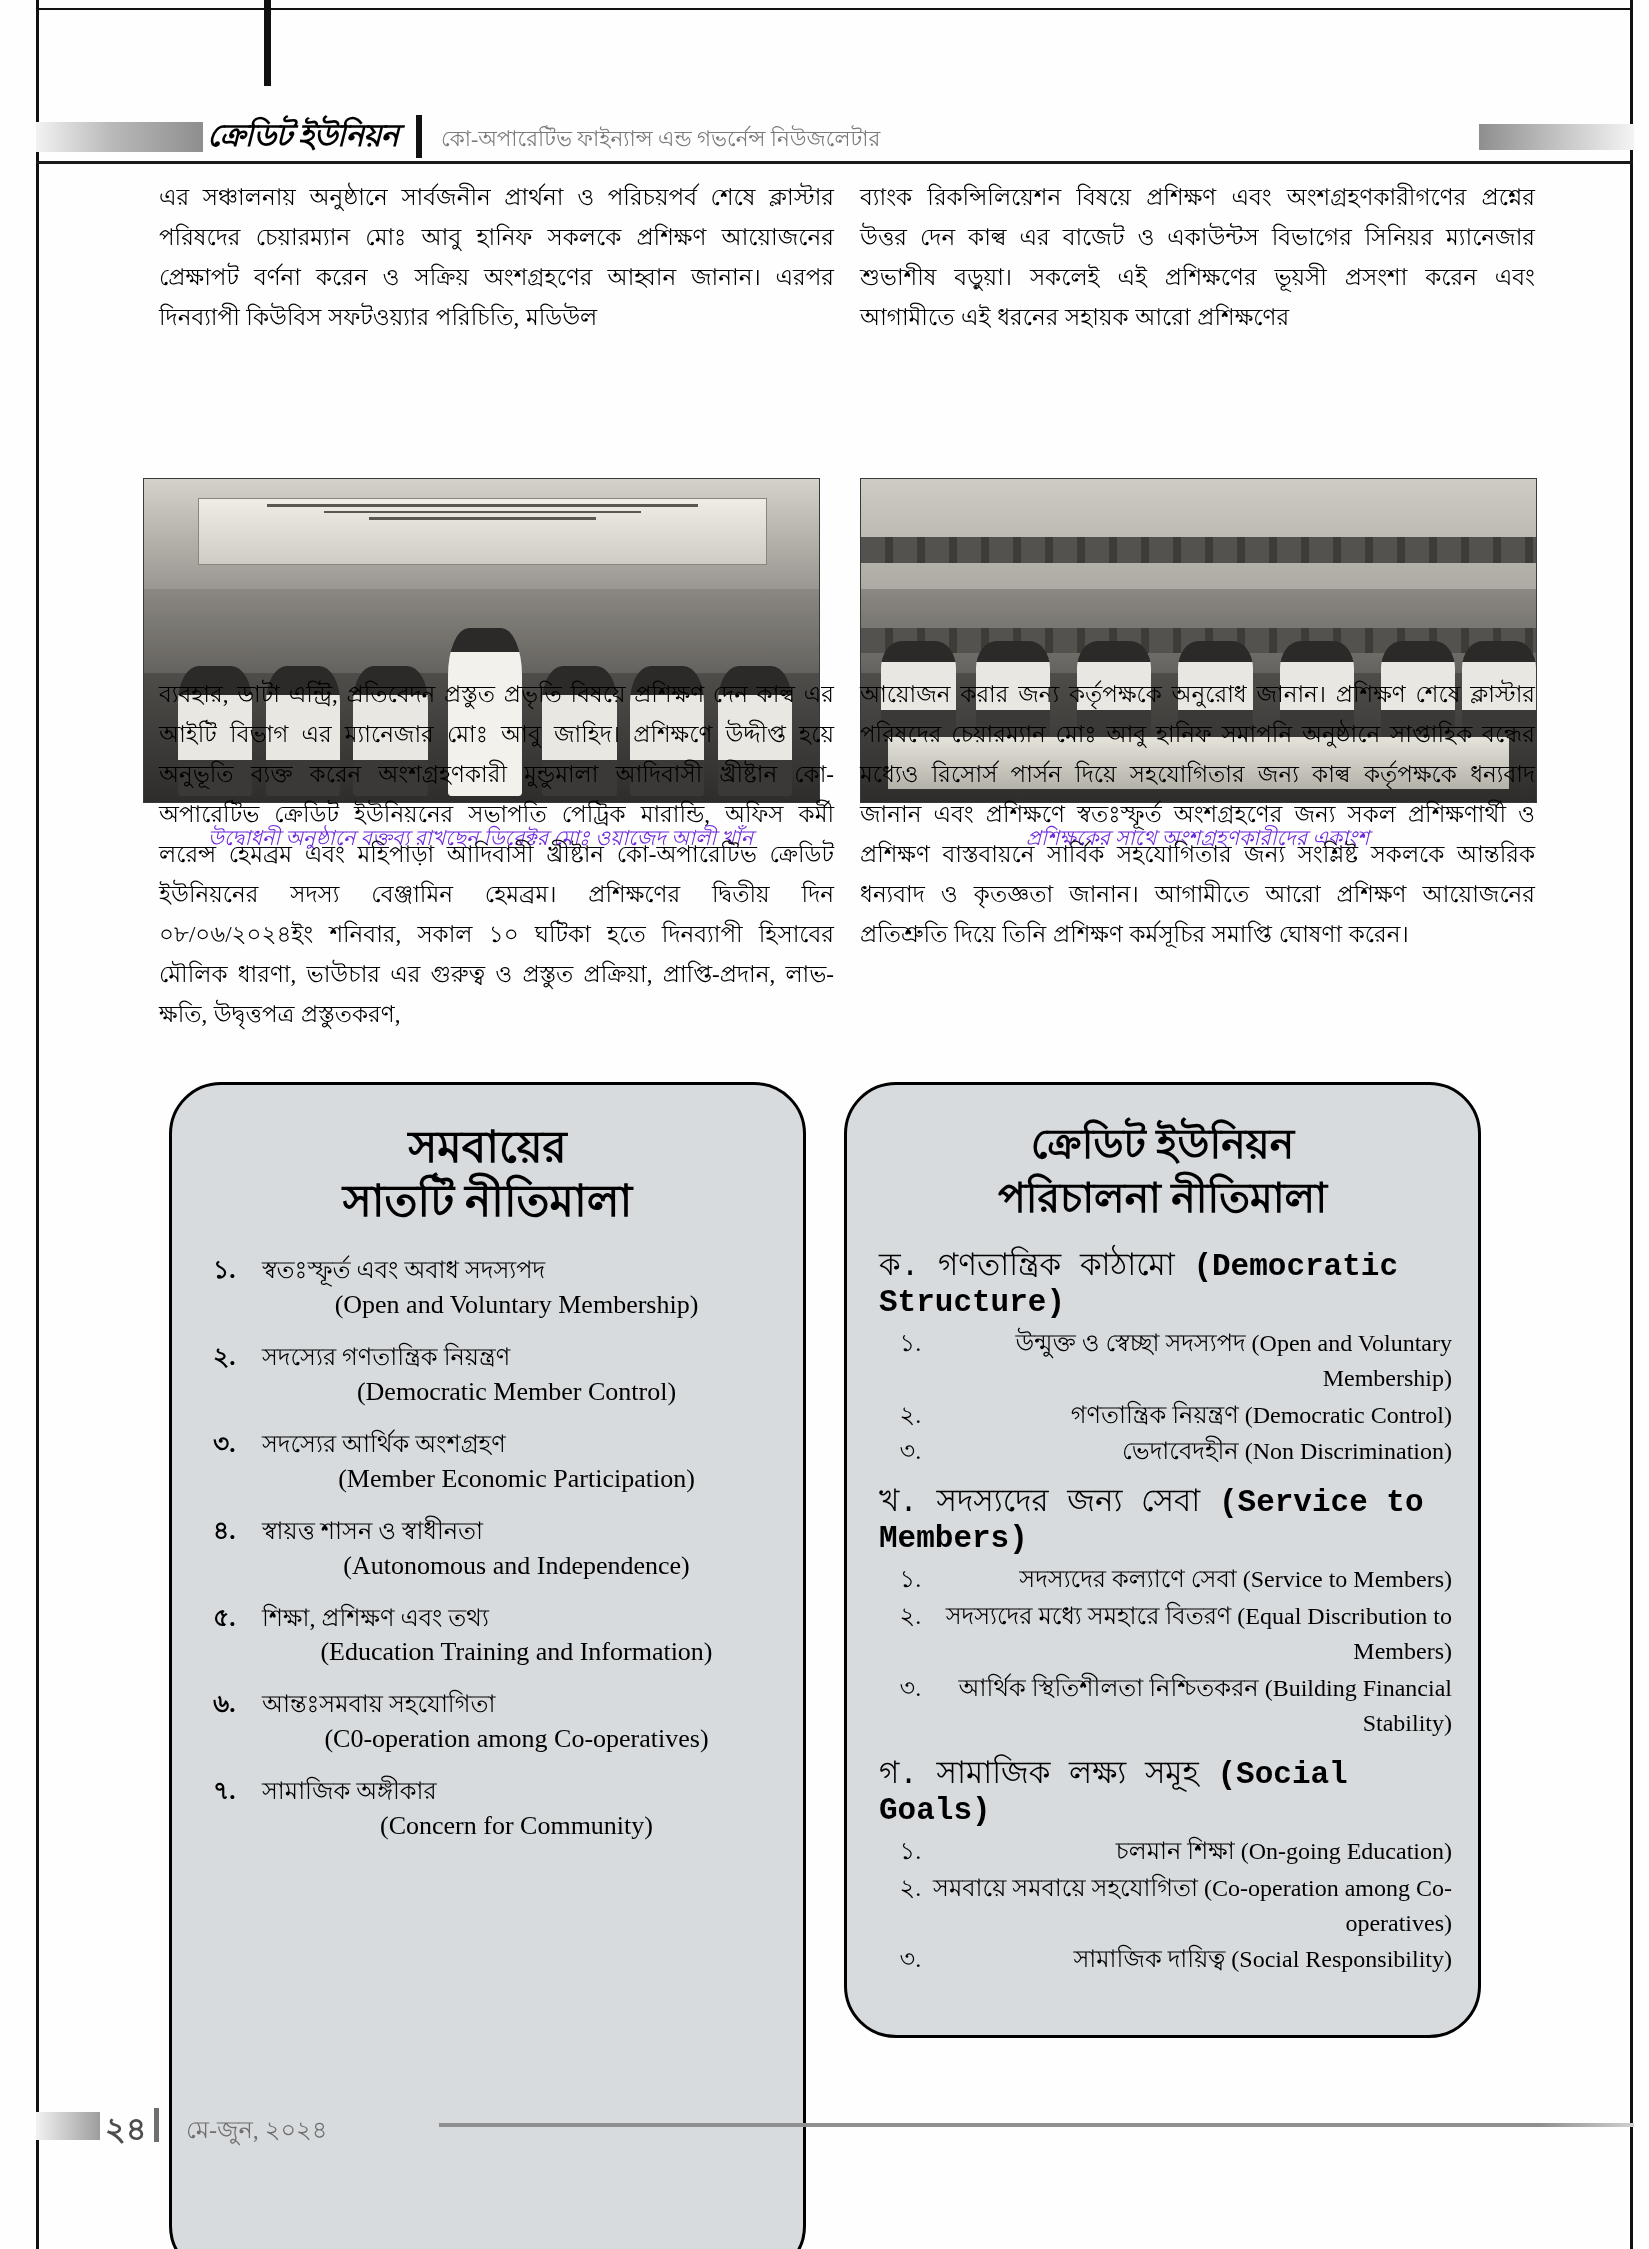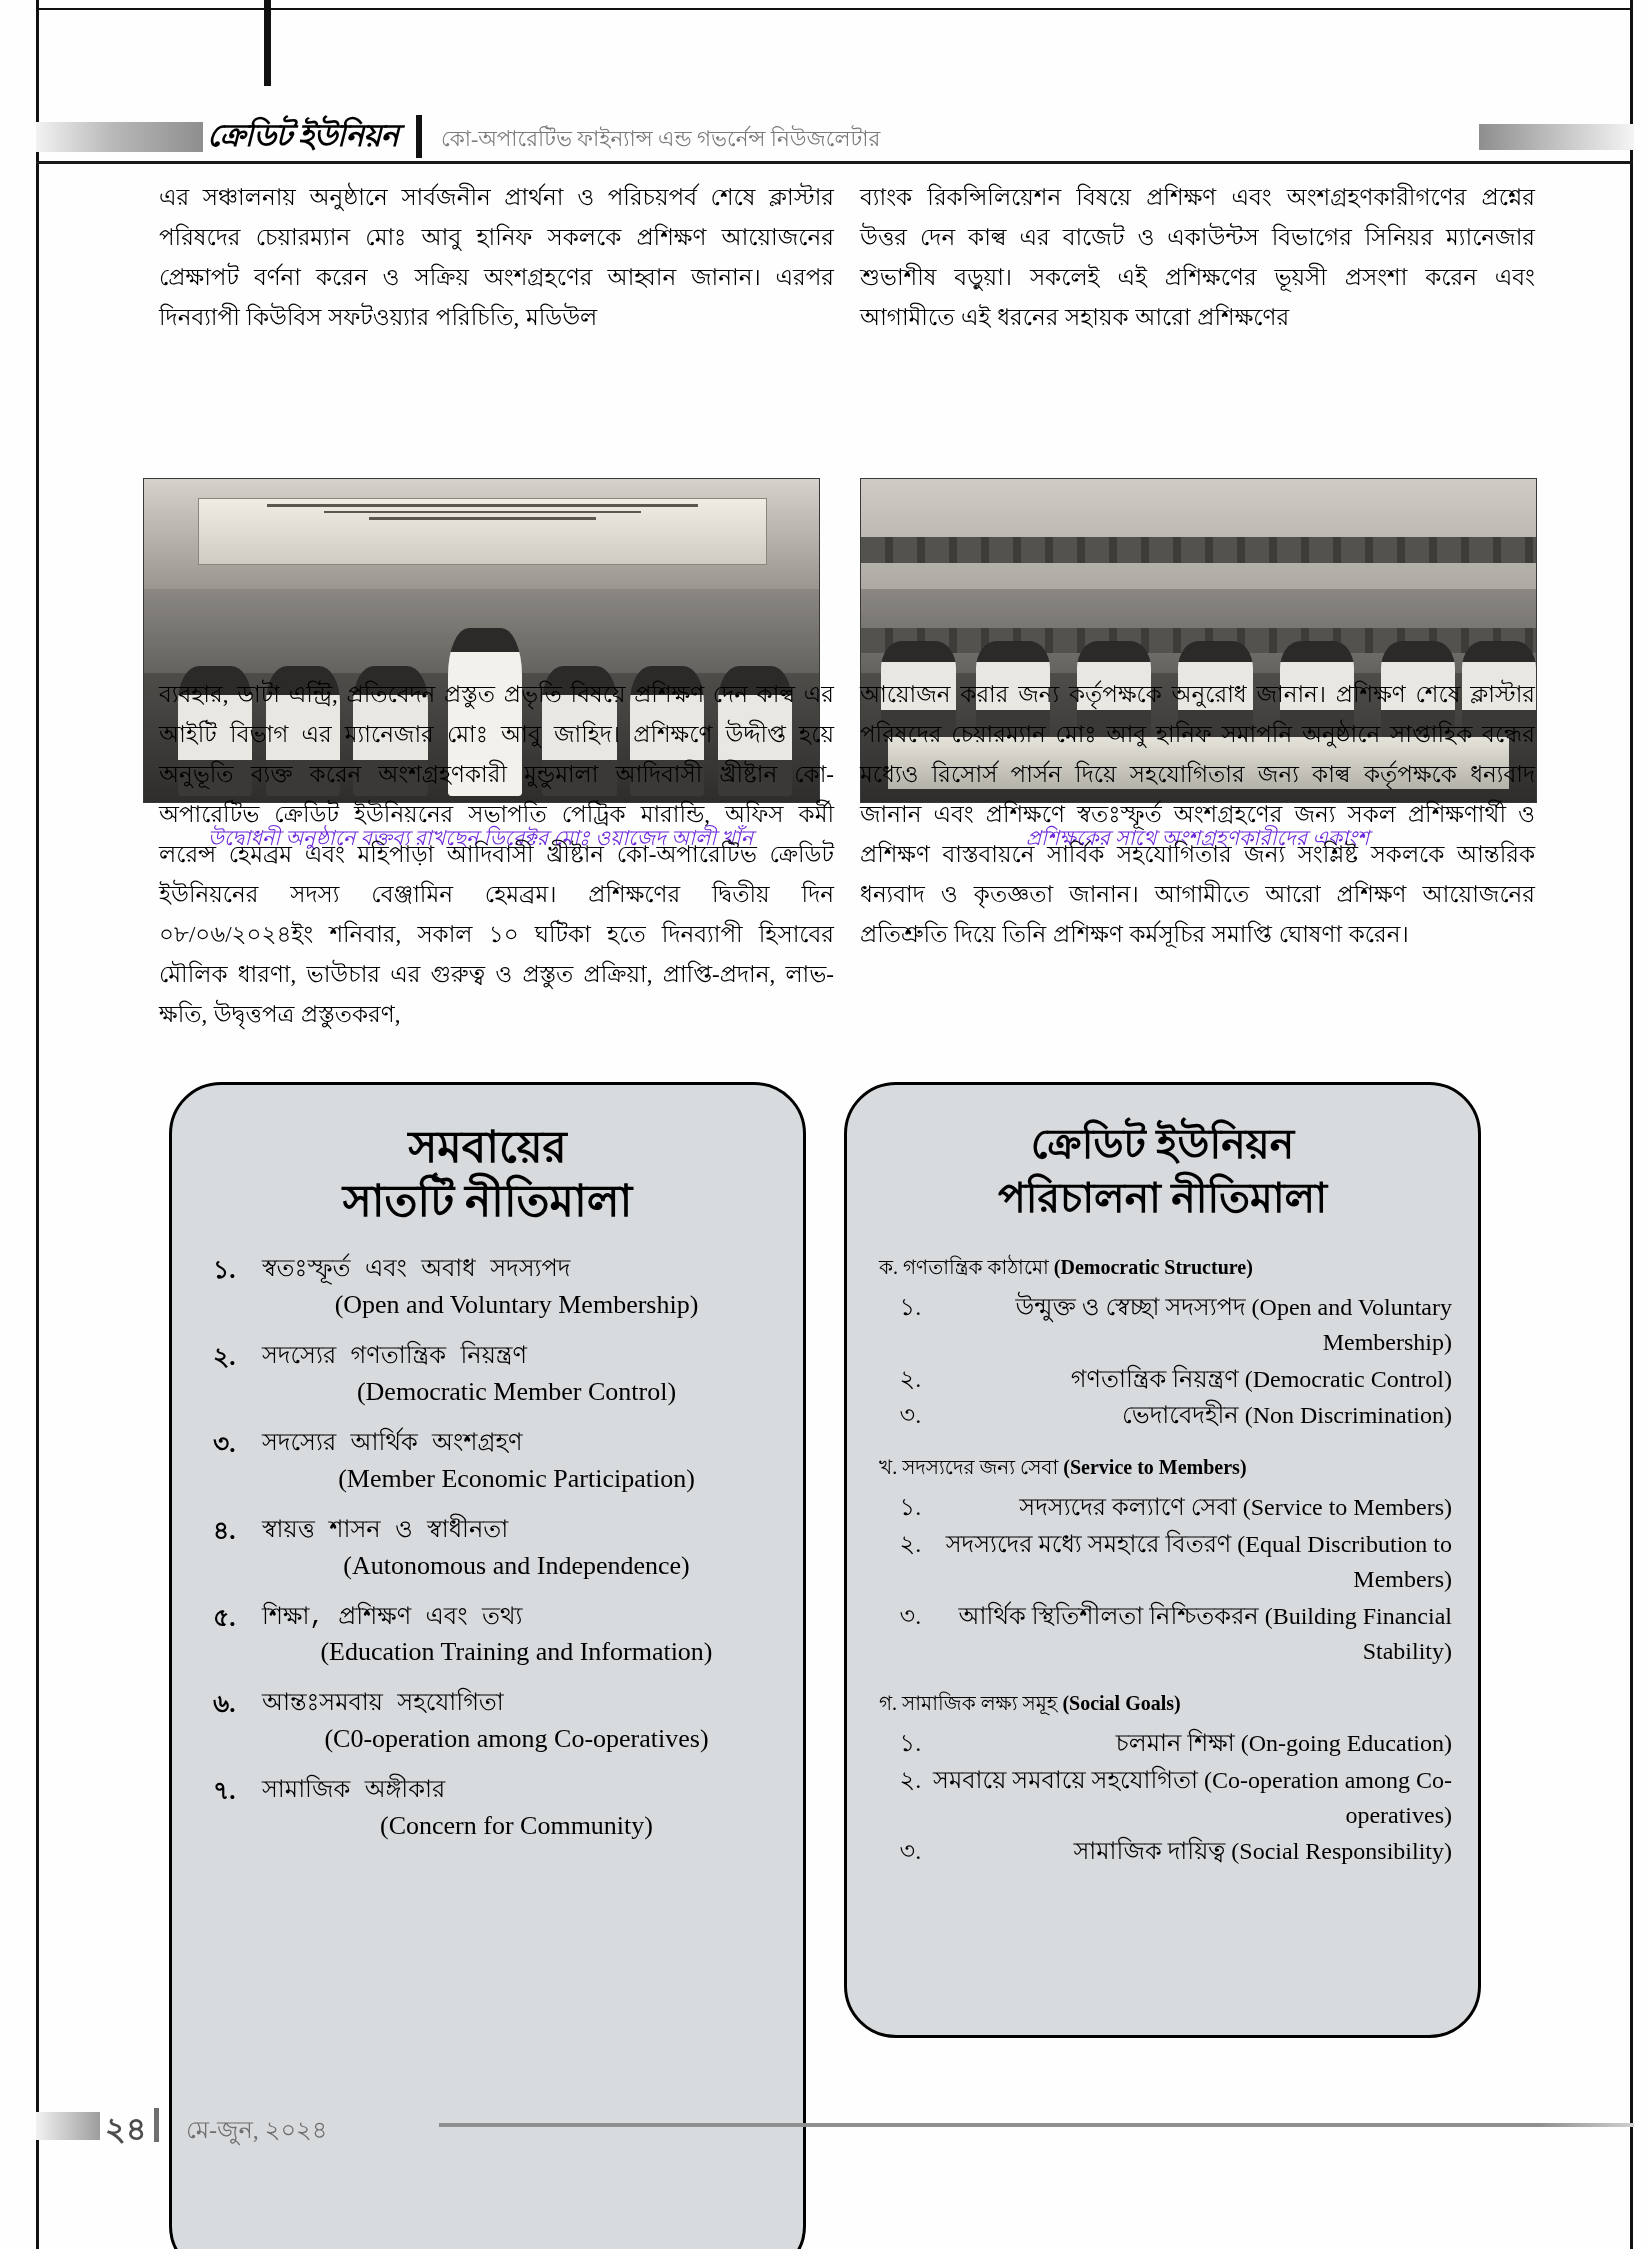--- a/index.html
+++ b/index.html
@@ -237,39 +237,39 @@
   .plist .num {
     width: 49px;
     flex: 0 0 49px;
     font-family: "Liberation Serif", serif;
     font-weight: 600;
     font-size: 25px;
   }
   .plist .txt { flex: 1 1 auto; }
   .plist .bn {
     display: block;
-    font-family: Liberation Mono, monospace;
+    font-family: Liberation Serif, serif;
     font-size: 24px;
     margin-bottom: 0.9px;
   }
   .plist .en {
     display: block;
     font-family: Liberation Serif, serif;
     font-size: 26px;
     text-align: center;
   }
 
   
   .sections {
     padding: 0 26px 0 32px;
   }
   .sect { margin-bottom: 16px; }
   .sect-head {
-    font-family: Liberation Serif, serif;
-    font-size: 20px;
+    font-family: Liberation Mono, monospace;
+    font-size: 31px;
     line-height: 36px;
     margin-bottom: 4.7px;
   }
   .sect-head b { font-weight: 700; }
   .sect ol {
     list-style: none;
     margin: 0;
     padding: 0 0 0 20.6px;
   }
   .sect ol li {

